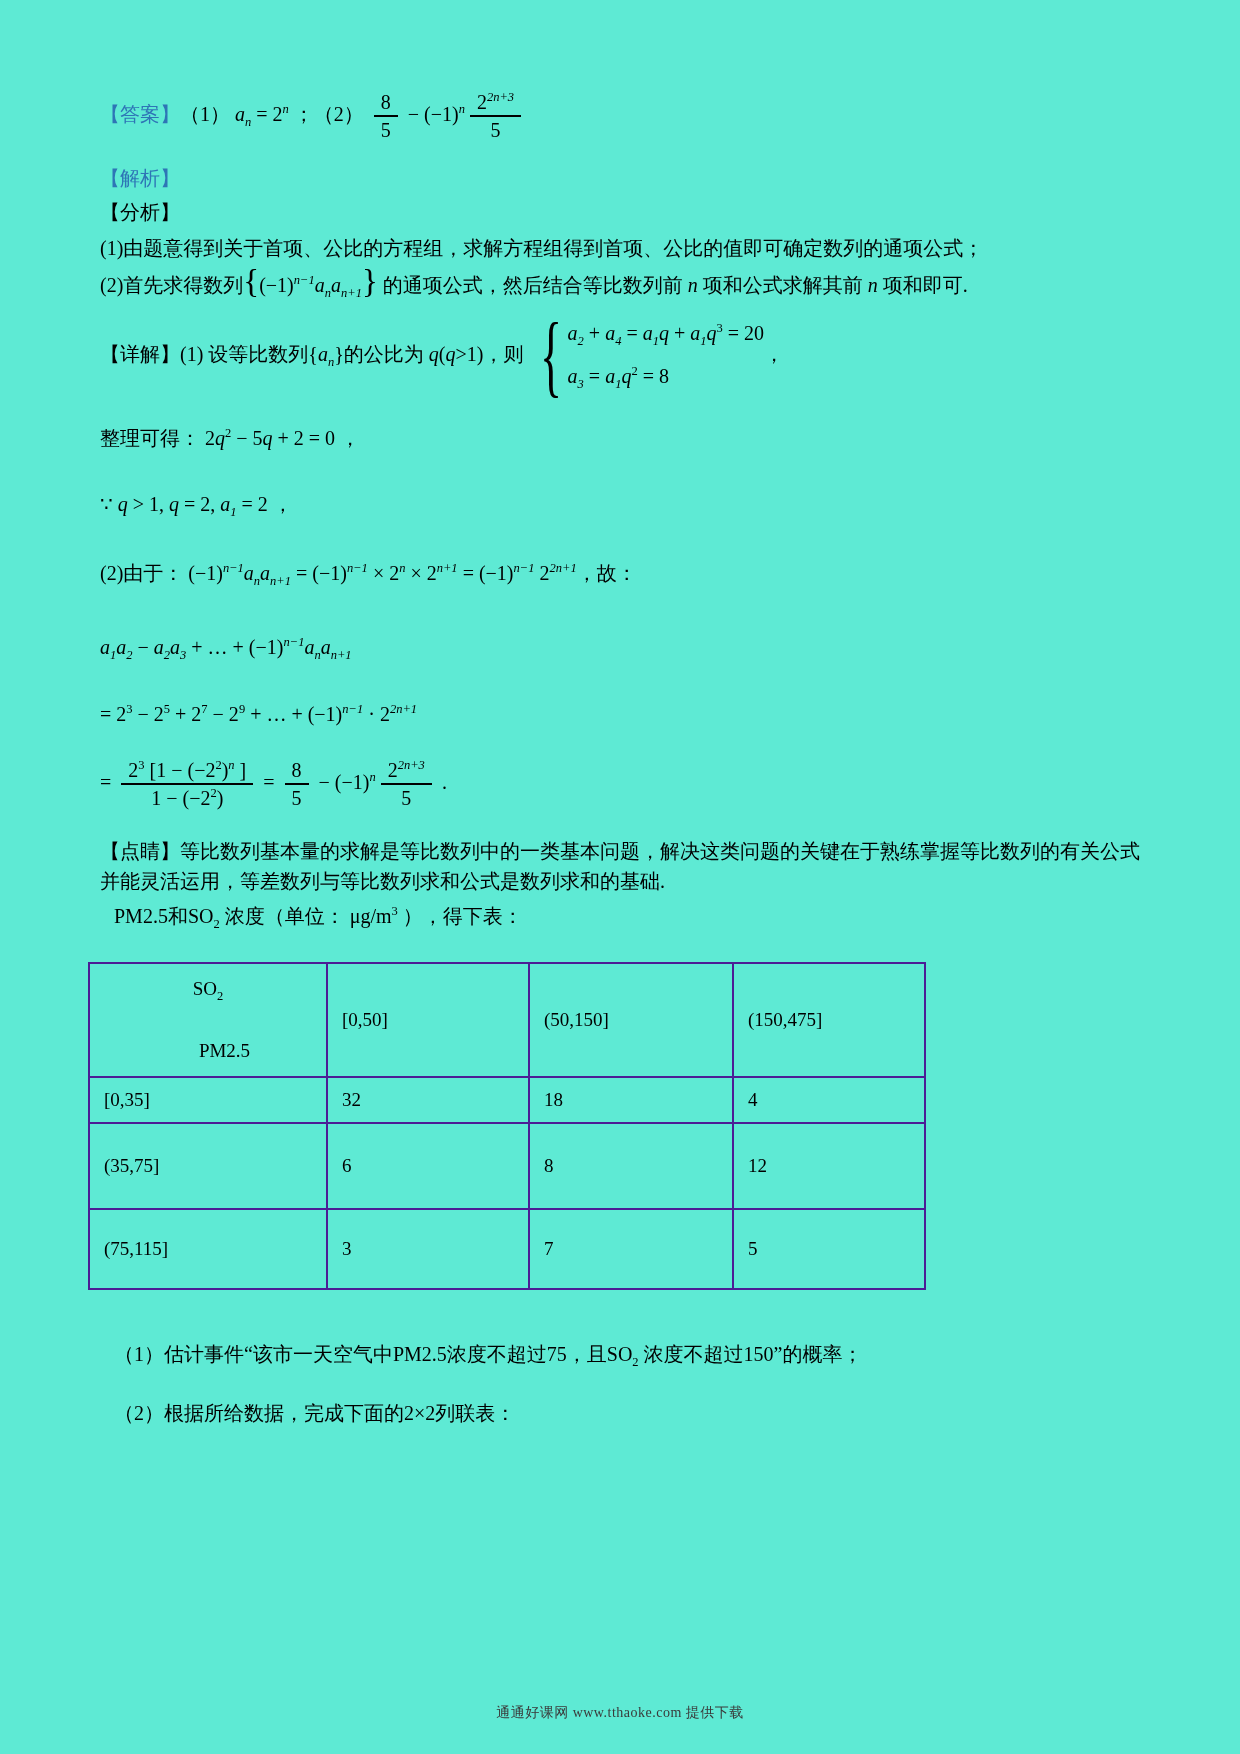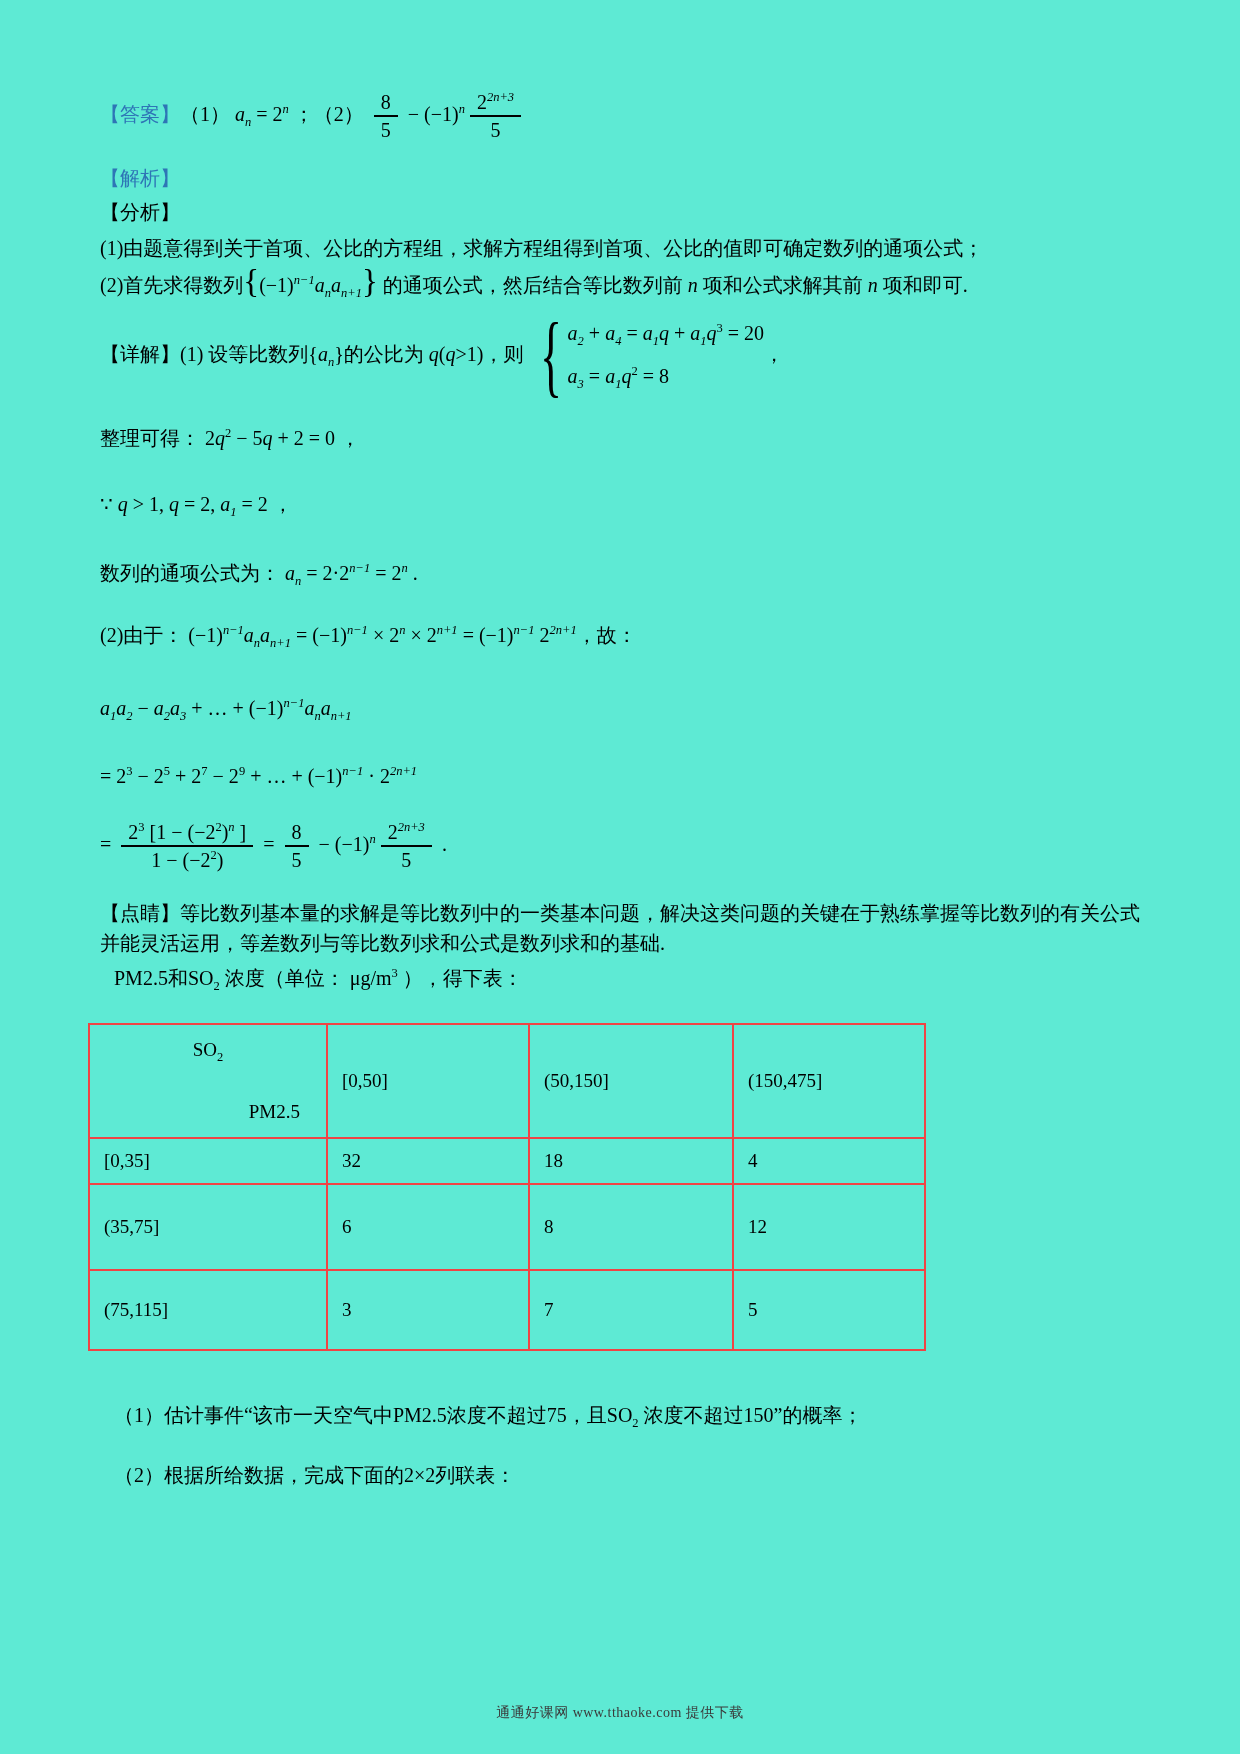--- a/index.html
+++ b/index.html
@@ -42,33 +42,33 @@
   .l-det6     { margin-bottom:36px; }
   .l-det7     { margin-bottom:30px; }
   .l-det8     { margin-bottom:26px; }
   .l-dian     { margin-bottom:6px; line-height:1.5; }
   .l-q19a     { margin-bottom:12px; }
   .l-q19b     { margin-bottom:28px; padding-left:14px; }
   .l-item1    { margin-bottom:28px; padding-left:14px; }
   .l-item2    { padding-left:14px; }
   
   table.freq { border-collapse:collapse; margin-left:-12px; margin-bottom:50px; }
-  table.freq td { border:2px solid #ef4444; font-size:19px; vertical-align:middle; padding:0 14px; }
+  table.freq td { border:2px solid #4c1d95; font-size:19px; vertical-align:middle; padding:0 14px; }
   td.c1 { width:208px; }
   td.c2 { width:172px; }
   td.c3 { width:174px; }
   td.c4 { width:162px; }
   tr.hrow td { height:112px; }
   tr.r1 td { height:44px; }
   tr.r2 td { height:84px; }
   tr.r3 td { height:78px; }
   td.corner { padding:0; }
   .corner-in { display:flex; flex-direction:column; justify-content:space-between; height:100%; padding:14px 12px 14px 12px; box-sizing:border-box; }
   .corner-top { text-align:center; }
-  .corner-bottom { text-align:right; padding-left:6px;margin-left:27px; }
+  .corner-bottom { text-align:center; padding-left:6px;margin-left:27px; }
   .footer {
     position:absolute; left:0; right:0; top:1704px;
     text-align:center; font-size:14px; color:#3a3a3a;
     letter-spacing:0.5px;
   }
 </style>
 </head>
 <body>
 
 <div class="page">
@@ -87,21 +87,20 @@
     <div class="line l-ana2"><span>(2)首先求得数列</span><span class="bb">{</span><span>(−1)</span><sup class="v">n−1</sup><span class="v">a</span><sub class="v">n</sub><span class="v">a</span><sub class="v">n+1</sub><span class="bb">}</span><span> 的通项公式，然后结合等比数列前 </span><span class="v">n</span><span> 项和公式求解其前 </span><span class="v">n</span><span> 项和即可.</span></div>
     <div class="line l-det1"><span>【详解】(1) 设等比数列</span><span>{</span><span class="v">a</span><sub class="v">n</sub><span>}</span><span>的公比为 </span><span class="v">q</span><span>(</span><span class="v">q</span><span>&gt;1)，则</span><span class="sys">
           <span class="sys-brace">{</span>
           <span class="sys-rows">
             <span class="sys-row"><span class="v">a</span><sub class="v">2</sub><span> + </span><span class="v">a</span><sub class="v">4</sub><span> = </span><span class="v">a</span><sub class="v">1</sub><span class="v">q</span><span> + </span><span class="v">a</span><sub class="v">1</sub><span class="v">q</span><sup>3</sup><span> = 20</span></span>
             <span class="sys-row"><span class="v">a</span><sub class="v">3</sub><span> = </span><span class="v">a</span><sub class="v">1</sub><span class="v">q</span><sup>2</sup><span> = 8</span></span>
           </span>
         </span><span>，</span></div>
     <div class="line l-det2"><span>整理可得： 2</span><span class="v">q</span><sup>2</sup><span> − 5</span><span class="v">q</span><span> + 2 = 0 ，</span></div>
     <div class="line l-det3"><span>∵ </span><span class="v">q</span><span> &gt; 1, </span><span class="v">q</span><span> = 2, </span><span class="v">a</span><sub class="v">1</sub><span> = 2 ，</span></div>
-    <div class="line l-det4"><span>数列的通项公式为： </span><span class="v">a</span><sub class="v">n</sub><span> = 2·2</span><sup class="v">n−1</sup><span> = 2</span><sup class="v">n</sup><span> .</span></div>
     <div class="line l-det5"><span>(2)由于： (−1)</span><sup class="v">n−1</sup><span class="v">a</span><sub class="v">n</sub><span class="v">a</span><sub class="v">n+1</sub><span> = (−1)</span><sup class="v">n−1</sup><span> × 2</span><sup class="v">n</sup><span> × 2</span><sup class="v">n+1</sup><span> = (−1)</span><sup class="v">n−1</sup><span> 2</span><sup class="v">2n+1</sup><span>，故：</span></div>
     <div class="line l-det6"><span class="v">a</span><sub class="v">1</sub><span class="v">a</span><sub class="v">2</sub><span> − </span><span class="v">a</span><sub class="v">2</sub><span class="v">a</span><sub class="v">3</sub><span> + … + (−1)</span><sup class="v">n−1</sup><span class="v">a</span><sub class="v">n</sub><span class="v">a</span><sub class="v">n+1</sub></div>
     <div class="line l-det7"><span>= 2</span><sup>3</sup><span> − 2</span><sup>5</sup><span> + 2</span><sup>7</sup><span> − 2</span><sup>9</sup><span> + … + (−1)</span><sup class="v">n−1</sup><span> · 2</span><sup class="v">2n+1</sup></div>
     <div class="line l-det8"><span>= </span><span class="frac">
           <span class="fr-n"><span>2</span><sup>3</sup><span> [1 − (−2</span><sup>2</sup><span>)</span><sup class="v">n</sup><span> ]</span></span>
           <span class="fr-d"><span>1 − (−2</span><sup>2</sup><span>)</span></span>
         </span><span> = </span><span class="frac">
           <span class="fr-n"><span>8</span></span>
           <span class="fr-d"><span>5</span></span>
         </span><span> − (−1)</span><sup class="v">n</sup><span class="frac">

